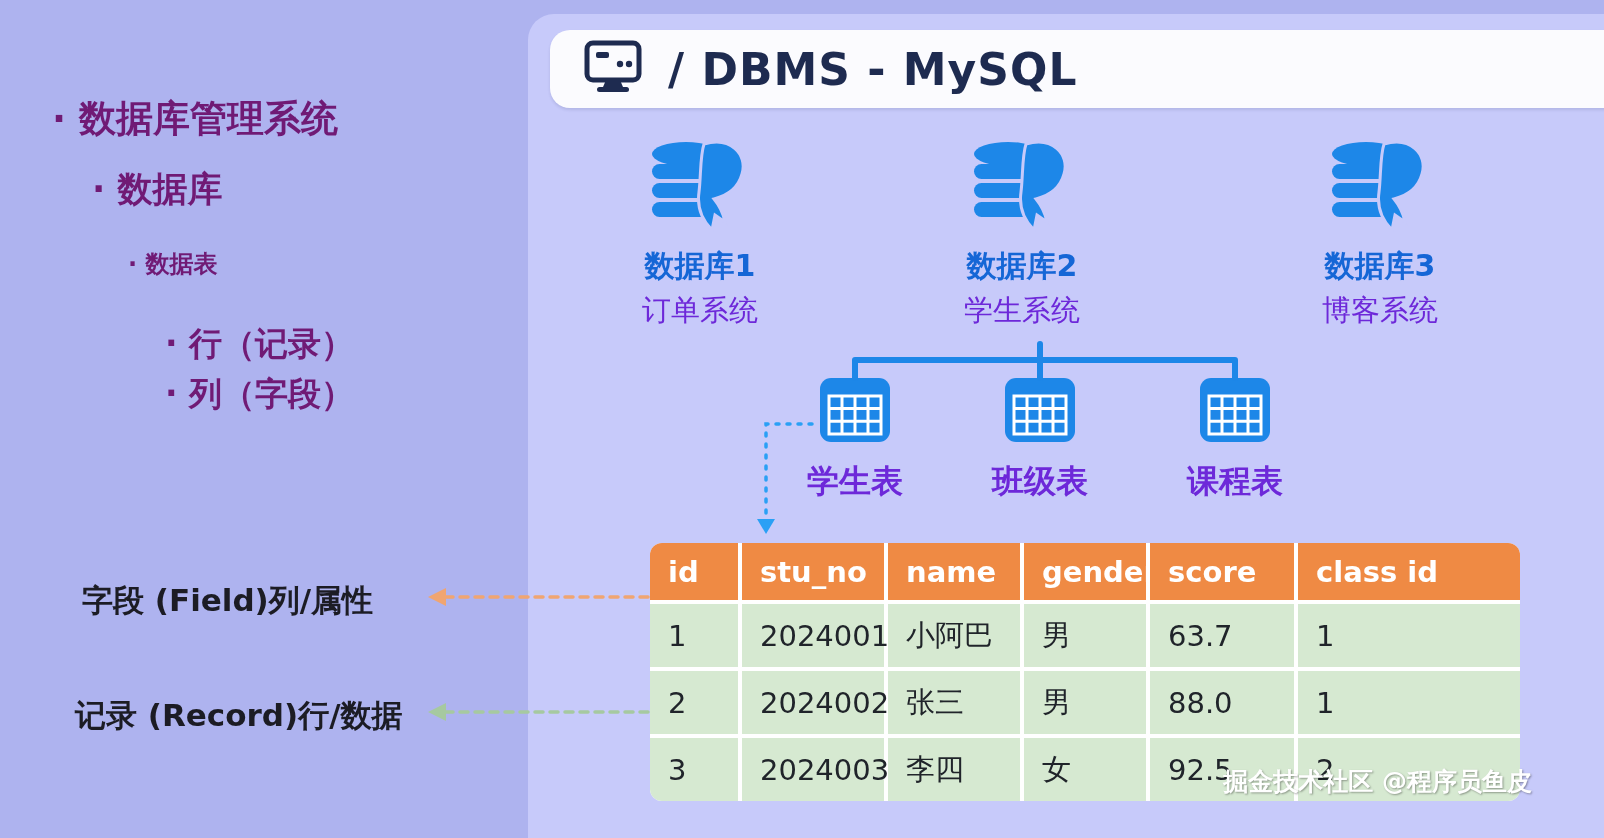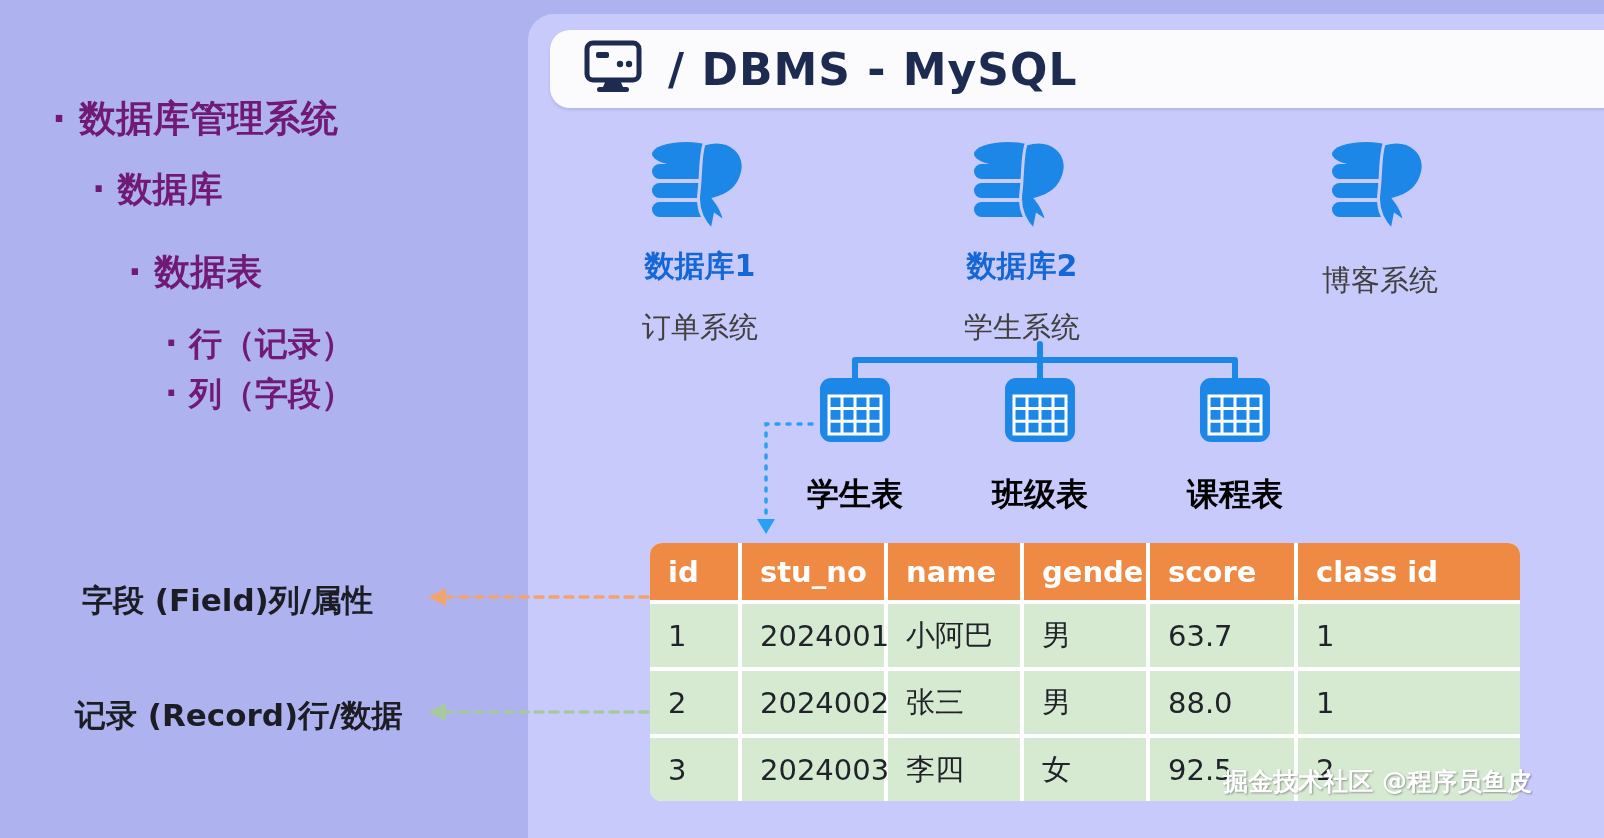--- a/index.html
+++ b/index.html
@@ -12,38 +12,38 @@
   
   .header-bar { position:absolute; left:550px; top:30px; width:1192px; height:78px;
                 background:#fbfbfe; border-radius:20px; display:flex; align-items:center;
                 gap:26px; padding:0 34px; box-shadow:0 2px 3px rgba(30,40,90,.12); }
   .header-title { font-size:44px; font-weight:700; color:#1e2b50; letter-spacing:1px; }
 
   
   .outline-item { position:absolute; color:#701a75; font-weight:600; white-space:nowrap; }
   .lvl0 { left:52px;  top:94px;  font-size:37px; }
   .lvl1 { left:92px;  top:166px; font-size:35px; }
-  .lvl2 { left:128px; top:248px; font-size:36px; }
+  .lvl2 { left:128px; top:248px; font-size:24px; }
   .lvl3a{ left:165px; top:322px; font-size:33px; }
   .lvl3b{ left:165px; top:372px; font-size:33px; }
 
   .annotation { position:absolute; color:#1c1c24; font-size:31px; font-weight:600; white-space:nowrap; }
   .anno-field  { left:82px; top:580px; }
   .anno-record { left:75px; top:695px; }
 
   
   .db-block { position:absolute; width:220px; top:140px; text-align:center; }
   .db-1 { left:590px; } .db-2 { left:912px; } .db-3 { left:1270px; }
   .db-name { margin-top:6px; font-size:30px; font-weight:700; color:#1566d6; }
-  .db-system { margin-top:21px; font-size:29px; color:#404040; }
+  .db-system { margin-top:4px; font-size:29px; color:#6d28d9; }
 
   
   .tbl-block { position:absolute; width:150px; top:376px; text-align:center; }
   .tbl-1 { left:780px; } .tbl-2 { left:965px; } .tbl-3 { left:1160px; }
-  .tbl-label { margin-top:25px; font-size:32px; font-weight:600; color:#000000; }
+  .tbl-label { margin-top:12px; font-size:32px; font-weight:600; color:#6d28d9; }
 
   
   .data-table { position:absolute; left:650px; top:543px; width:870px;
                 background:#ffffff; border-radius:12px; overflow:hidden;
                 display:grid; grid-template-columns:88px 142px 132px 122px 144px 222px;
                 grid-template-rows:57px 63px 63px 63px; gap:4px; }
   .cell { display:flex; align-items:center; padding-left:18px; font-size:29px; }
   .cell.head { background:#ef8a44; color:#ffffff; font-weight:600; }
   .cell.body { background:#d6e9d1; color:#20242a; }
 
@@ -119,20 +119,21 @@
       <svg width="104" height="96" viewBox="0 0 104 96">
         <g fill="#1d87e8">
           <ellipse cx="38" cy="14" rx="34" ry="12"></ellipse>
           <rect x="4" y="24" width="68" height="15" rx="7.5"></rect>
           <rect x="4" y="43" width="68" height="15" rx="7.5"></rect>
           <rect x="4" y="62" width="68" height="15" rx="7.5"></rect>
         </g>
         <path d="M56 4 C82 -4 100 14 94 34 C90 49 78 56 66 59 C71 65 75 72 77 82 L67 75 L64 90 C53 79 49 66 51 52 C53 36 52 16 56 4 Z" fill="#1d87e8" stroke="#c7cafa" stroke-width="3"></path>
       </svg>
     </span>
+    <div class="db-name">数据库3</div>
     <div class="db-system">博客系统</div>
   </div>
 
   <div class="tbl-block tbl-1">
     <span>
       <svg width="74" height="68" viewBox="0 0 74 68">
         <rect x="2" y="2" width="70" height="64" rx="11" fill="#1d87e8"></rect>
         <g stroke="#ffffff" stroke-width="3" fill="none">
           <rect x="11" y="20" width="52" height="38"></rect>
           <line x1="24" y1="20" x2="24" y2="58"></line>

